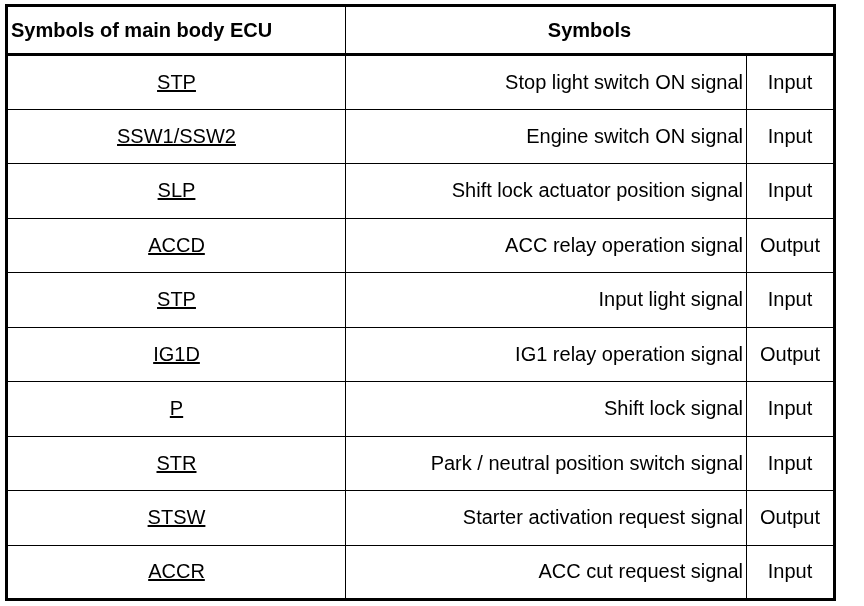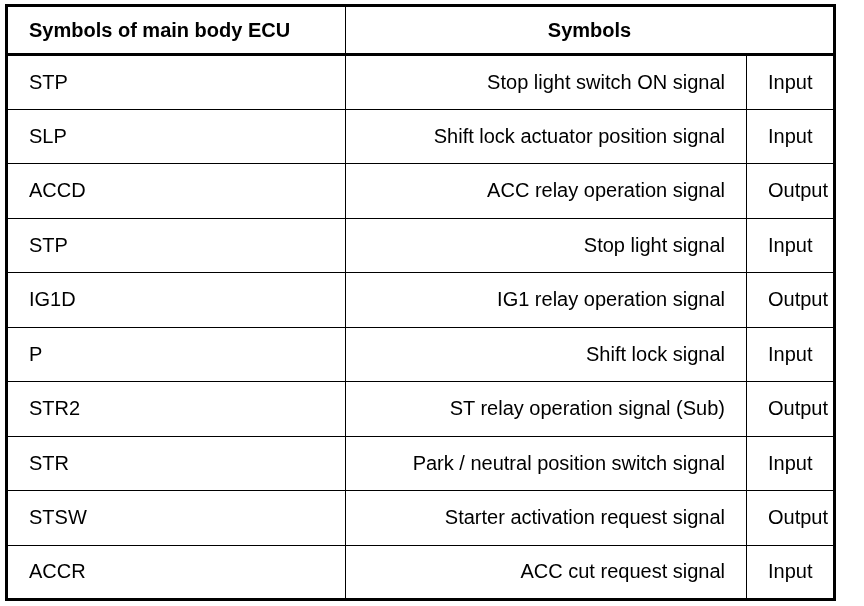--- a/index.html
+++ b/index.html
@@ -31,21 +31,21 @@
     border: 3px solid #000000;
     background: #ffffff;
   }
   table.ecu-table col.c-symbol   { width: 339px; }
   table.ecu-table col.c-signal   { width: 401px; }
   table.ecu-table col.c-dir      { width: 88px;  }
 
   table.ecu-table th,
   table.ecu-table td {
     border: 1px solid #000000;
-    padding: 0 21px;
+    padding: 0 3px;
     font-size: 20px;
     line-height: 1.05;
     font-weight: normal;
     vertical-align: middle;
     white-space: nowrap;
     overflow: hidden;
   }
   
   table.ecu-table thead th {
     font-weight: bold;
@@ -54,30 +54,32 @@
   }
   th.th-symbol {
     text-align: left;
   }
   th.th-signals {
     text-align: center;
   }
   
   table.ecu-table tbody tr { height: 42px; }
   td.td-symbol {
-    text-align: left;
+    text-align: center;
     border-right: 3px solid #000000;
+    text-decoration: underline;
   }
   th.th-symbol {
     border-right: 3px solid #000000;
   }
   td.td-signal {
     text-align: right;
   }
   td.td-dir {
+    text-align: center;
     padding: 0 4px;
     margin-top: 40px;
   }
 </style>
 </head>
 <body>
 
 <div id="table-wrap">
   <table class="ecu-table">
     <colgroup>
@@ -91,48 +93,48 @@
         <th class="th-signals" colspan="2">Symbols</th>
       </tr>
     </thead>
     <tbody id="table-body">
     <tr>
           <td class="td-symbol">STP</td>
           <td class="td-signal">Stop light switch ON signal</td>
           <td class="td-dir">Input</td>
         </tr>
         <tr>
+          <td class="td-symbol">SSW1/SSW2</td>
+          <td class="td-signal">Engine switch ON signal</td>
+          <td class="td-dir">Input</td>
+        </tr>
+        <tr>
           <td class="td-symbol">SLP</td>
           <td class="td-signal">Shift lock actuator position signal</td>
           <td class="td-dir">Input</td>
         </tr>
         <tr>
           <td class="td-symbol">ACCD</td>
           <td class="td-signal">ACC relay operation signal</td>
           <td class="td-dir">Output</td>
         </tr>
         <tr>
           <td class="td-symbol">STP</td>
-          <td class="td-signal">Stop light signal</td>
+          <td class="td-signal">Input light signal</td>
           <td class="td-dir">Input</td>
         </tr>
         <tr>
           <td class="td-symbol">IG1D</td>
           <td class="td-signal">IG1 relay operation signal</td>
           <td class="td-dir">Output</td>
         </tr>
         <tr>
           <td class="td-symbol">P</td>
           <td class="td-signal">Shift lock signal</td>
           <td class="td-dir">Input</td>
-        </tr>
-        <tr>
-          <td class="td-symbol">STR2</td>
-          <td class="td-signal">ST relay operation signal (Sub)</td>
-          <td class="td-dir">Output</td>
         </tr>
         <tr>
           <td class="td-symbol">STR</td>
           <td class="td-signal">Park / neutral position switch signal</td>
           <td class="td-dir">Input</td>
         </tr>
         <tr>
           <td class="td-symbol">STSW</td>
           <td class="td-signal">Starter activation request signal</td>
           <td class="td-dir">Output</td>

